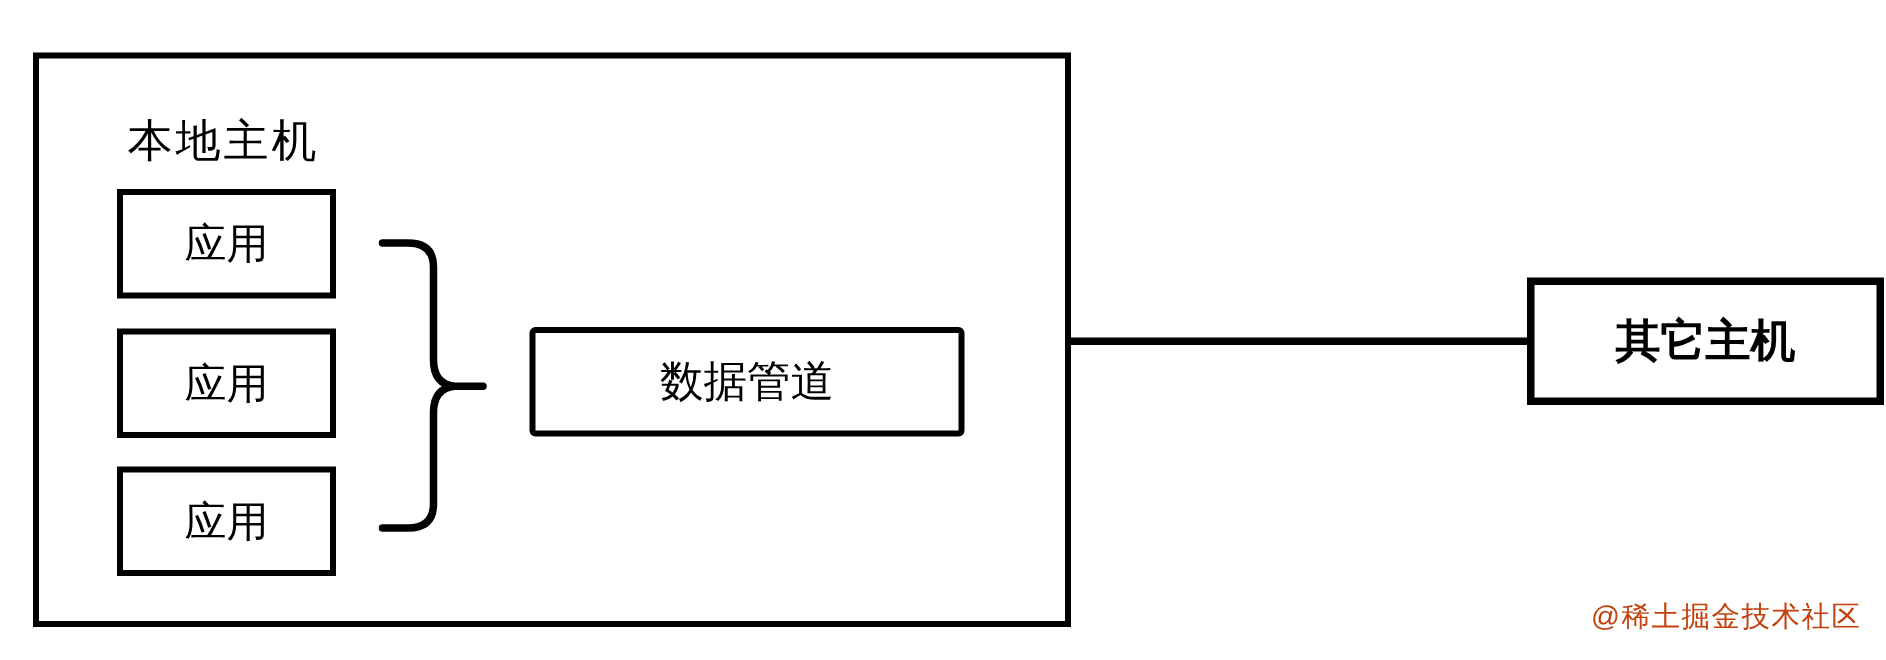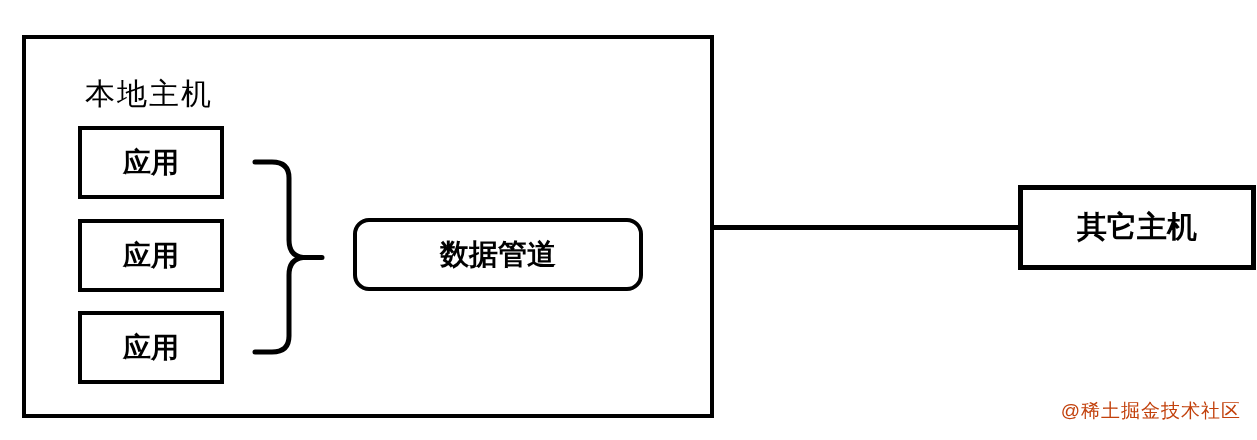--- a/index.html
+++ b/index.html
@@ -40,21 +40,21 @@
     position: absolute;
     left: 52px;
     width: 146px;
     height: 73px;
     border: 4px solid #000;
     box-sizing: border-box;
     display: flex;
     align-items: center;
     justify-content: center;
     font-size: 28px;
-    font-weight: 700;
+    font-weight: 400;
     background: #ffffff;
   }
   .app-1 { top: 87px; }
   .app-2 { top: 180px; }
   .app-3 { top: 272px; }
   .transport-label {
     position: absolute;
     left: 327px;
     top: 128px;
     width: 290px;
@@ -63,27 +63,27 @@
     font-weight: 500;
     white-space: nowrap;
   }
   .pipe-box {
     position: absolute;
     left: 327px;
     top: 179px;
     width: 290px;
     height: 73px;
     border: 4px solid #000;
-    border-radius: 16px;
+    border-radius: 4px;
     box-sizing: border-box;
     display: flex;
     align-items: center;
     justify-content: center;
     font-size: 29px;
-    font-weight: 700;
+    font-weight: 400;
     background: #ffffff;
   }
   .brace-svg {
     position: absolute;
     left: 0;
     top: 0;
     width: 1257px;
     height: 440px;
     pointer-events: none;
   }

